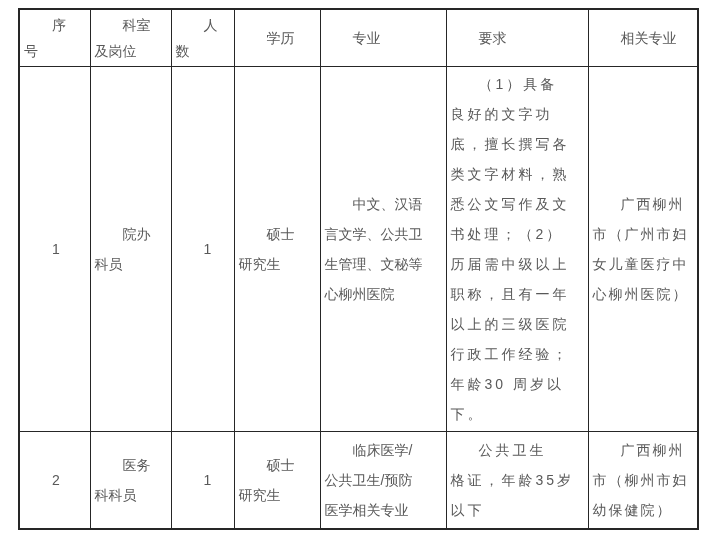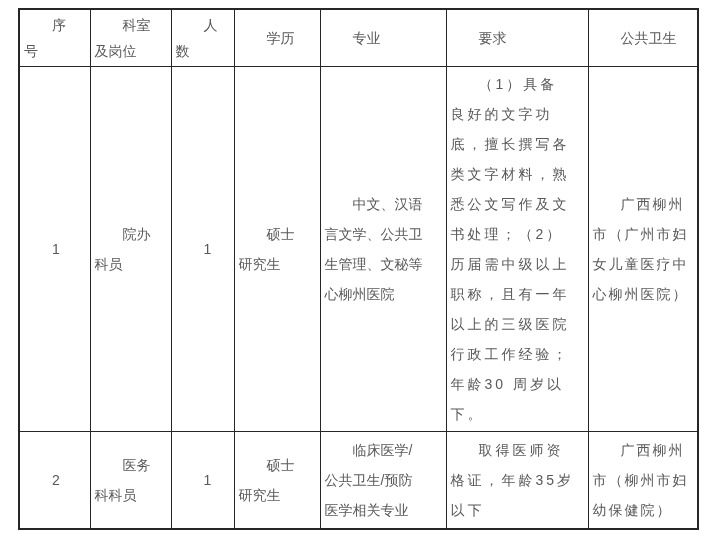--- a/index.html
+++ b/index.html
@@ -63,21 +63,21 @@
     <tr class="header-row">
       <th>序
 号</th>
       <th>科室
 及岗位</th>
       <th>人
 数</th>
       <th>学历</th>
       <th>专业</th>
       <th>要求</th>
-      <th>公共卫生</th>
+      <th>相关专业</th>
     </tr>
   </thead>
   <tbody>
     <tr class="data-row-1">
       <td>1</td>
       <td>院办
 科员</td>
       <td>1</td>
       <td>硕士
 研究生</td>
@@ -105,21 +105,21 @@
     <tr class="data-row-2">
       <td>2</td>
       <td>医务
 科科员</td>
       <td>1</td>
       <td>硕士
 研究生</td>
       <td>临床医学/
 公共卫生/预防
 医学相关专业</td>
-      <td class="col-req">取得医师资
+      <td class="col-req">公共卫生
 格证，年龄35岁
 以下</td>
       <td class="col-loc">广西柳州
 市（柳州市妇
 幼保健院）</td>
     </tr>
   </tbody>
 </table>
 
 </body></html>

